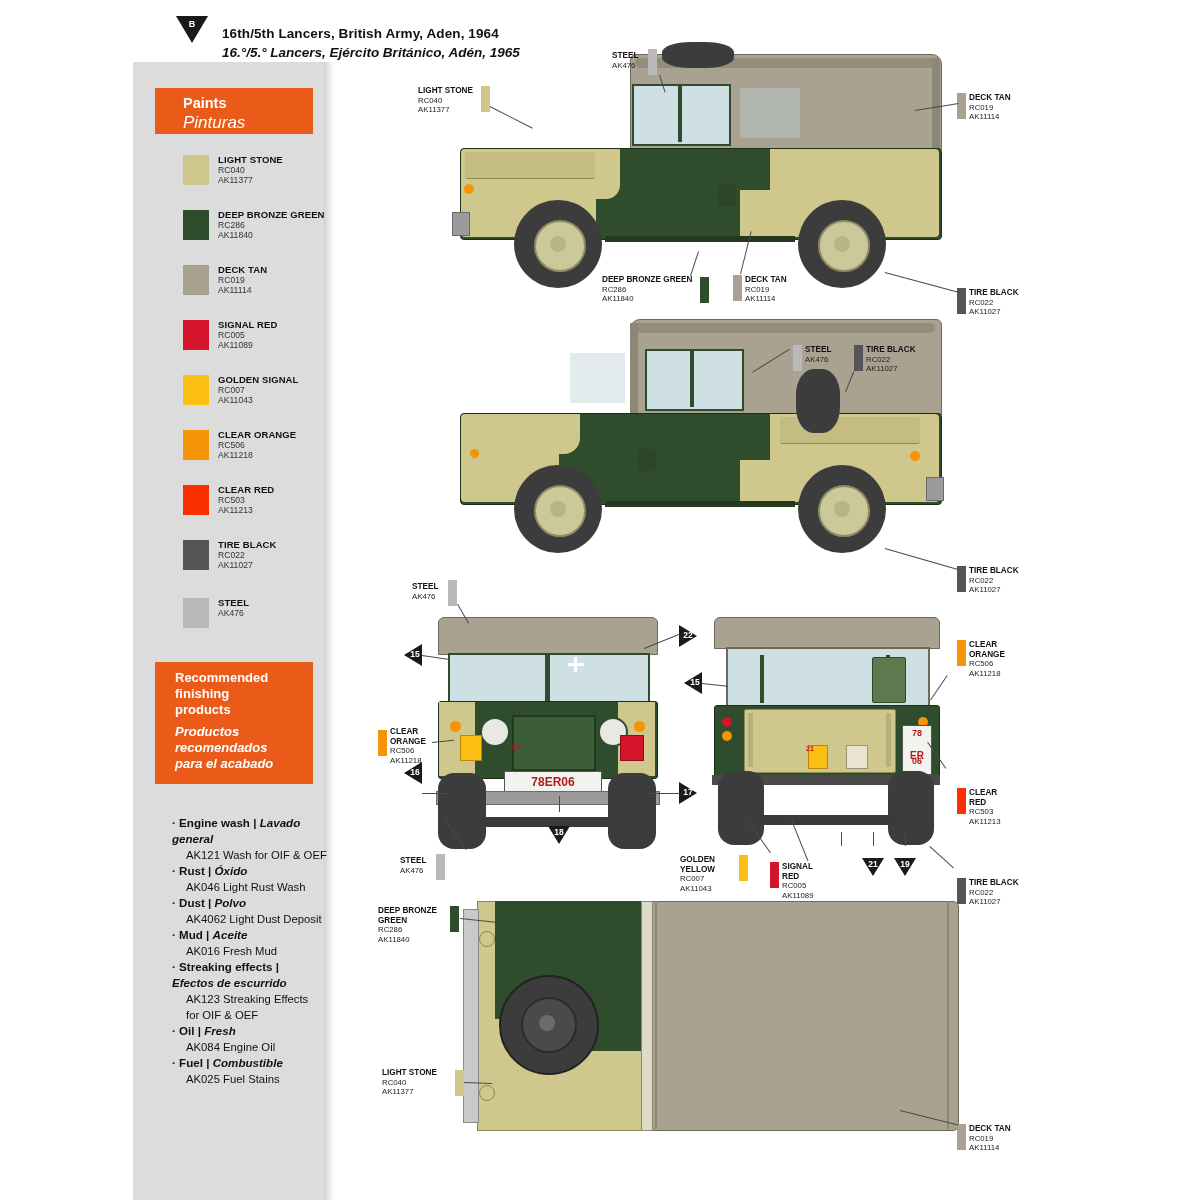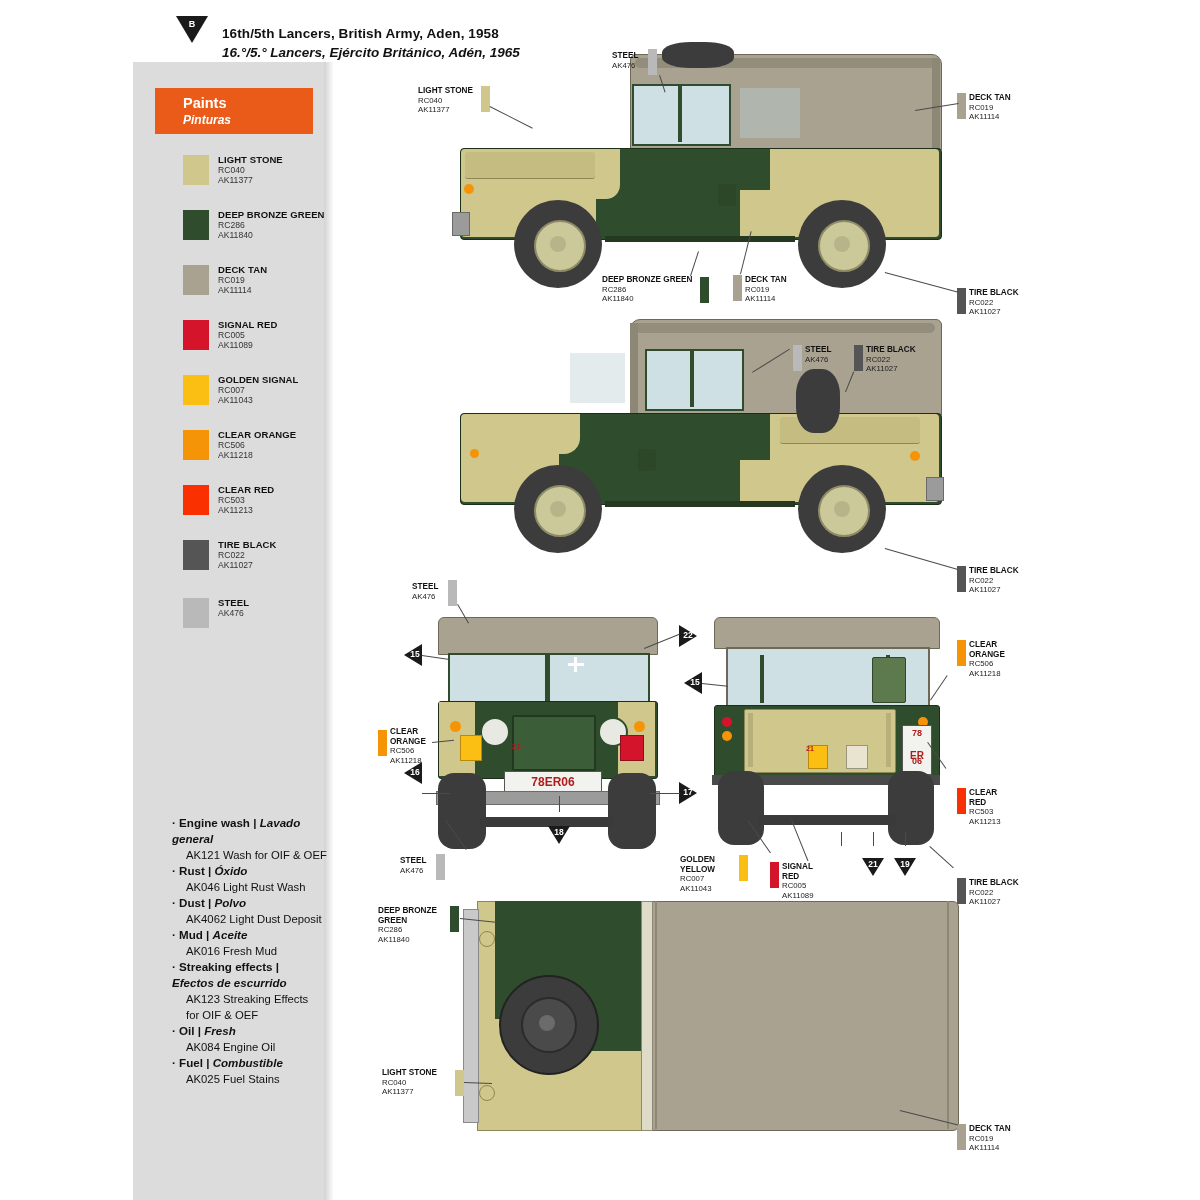--- a/index.html
+++ b/index.html
@@ -34,21 +34,21 @@
     color:#fff;font-size:9px;font-weight:bold;font-family:"Liberation Sans",sans-serif;
   }
   .title-en{position:absolute;left:46px;top:12px;font-size:13.5px;font-weight:bold;color:#111;letter-spacing:0.1px;}
   .title-es{position:absolute;left:46px;top:31px;font-size:13.5px;font-weight:bold;font-style:italic;color:#111;}
 
   
   .paints-head{
     position:absolute;left:155px;top:88px;width:158px;height:46px;background:#ea5b1a;
   }
   .paints-head .l1{position:absolute;left:28px;top:7px;color:#fff;font-size:14.5px;font-weight:bold;}
-  .paints-head .l2{position:absolute;left:28px;top:25px;color:#fff;font-size:12px;font-weight:bold;font-style:italic;}
+  .paints-head .l2{position:absolute;left:28px;top:25px;color:#fff;font-size:17px;font-weight:normal;font-style:italic;}
 
   
   .paint-row{position:absolute;left:183px;width:150px;height:44px;}
   .paint-row .sw{position:absolute;left:0;top:0;width:26px;height:30px;}
   .paint-row .nm{position:absolute;left:35px;top:-1px;font-size:9.5px;font-weight:bold;color:#111;letter-spacing:.1px;}
   .paint-row .c1{position:absolute;left:35px;top:10px;font-size:8.6px;color:#333;}
   .paint-row .c2{position:absolute;left:35px;top:20px;font-size:8.6px;color:#333;}
 
   
   .rec-head{position:absolute;left:155px;top:662px;width:158px;height:122px;background:#ea5b1a;}
@@ -89,21 +89,21 @@
 <body>
 
 <div class="sheet">
 
   <div class="grey-panel"></div>
 
   <div class="title-block">
     <div class="badge-b">
       <span>B</span>
     </div>
-    <div class="title-en">16th/5th Lancers, British Army, Aden, 1958</div>
+    <div class="title-en">16th/5th Lancers, British Army, Aden, 1964</div>
     <div class="title-es">16.°/5.° Lancers, Ejército Británico, Adén, 1965</div>
   </div>
 
   <div class="paints-head">
     <div class="l1">Paints</div>
     <div class="l2">Pinturas</div>
   </div>
 
   <div class="paint-row" style="top:155px">
     <div class="sw" style="background:#cfc78c"></div>
@@ -152,20 +152,28 @@
     <div class="nm">TIRE BLACK</div>
     <div class="c1">RC022</div>
     <div class="c2">AK11027</div>
   </div>
   <div class="paint-row" style="top:598px">
     <div class="sw" style="background:#b9b9b9"></div>
     <div class="nm">STEEL</div>
     <div class="c1">AK476</div>
   </div>
 
+  <div class="rec-head">
+    <div class="rl" style="top:8px">Recommended</div>
+    <div class="rl" style="top:24px">finishing</div>
+    <div class="rl" style="top:40px">products</div>
+    <div class="ri" style="top:62px">Productos</div>
+    <div class="ri" style="top:78px">recomendados</div>
+    <div class="ri" style="top:94px">para el acabado</div>
+  </div>
 
   <div class="finish-list">
     <div class="fi-b">
       <span>· Engine wash |</span>
       <span class="fi-i">Lavado general</span>
     </div>
     <div class="fi-s">AK121 Wash for OIF &amp; OEF</div>
 
     <div class="fi-b">
       <span>· Rust |</span>

